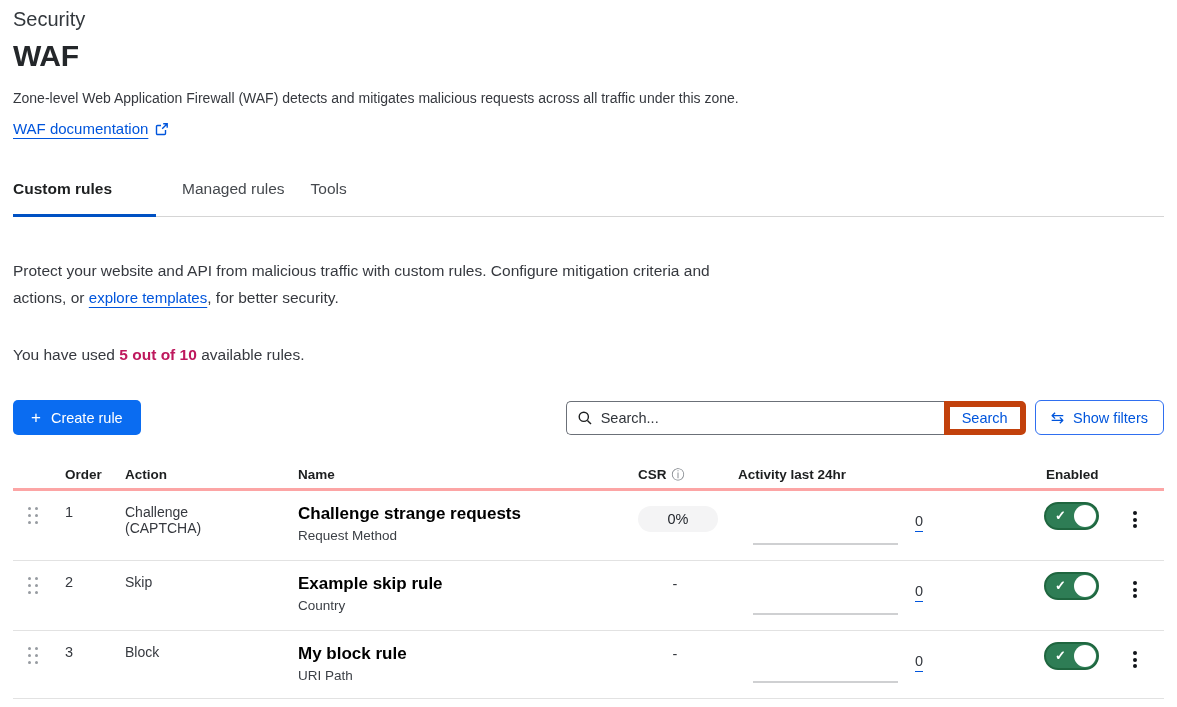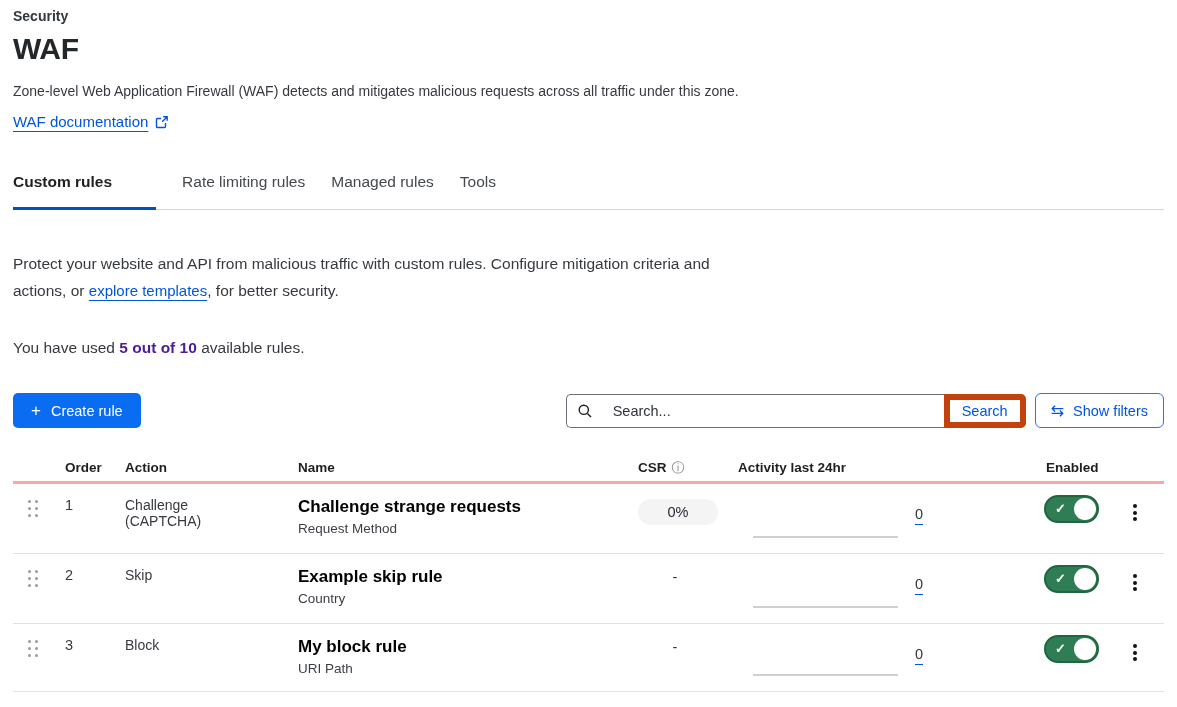--- a/index.html
+++ b/index.html
@@ -1,46 +1,46 @@
 <!DOCTYPE html>
 <html><head>
 <meta charset="utf-8">
 <style>
   * { margin:0; padding:0; box-sizing:border-box; }
   html,body { width:1177px; height:707px; background:#ffffff; overflow:hidden;
     font-family:"Liberation Sans", sans-serif; color:#36393f; }
   .page { padding:8px 13px 0 13px; width:1177px; }
 
   
-  .breadcrumb { font-size:14px; color:#33383d; font-weight:700; cursor:pointer; }
+  .breadcrumb { font-size:20px; color:#33383d; font-weight:400; cursor:pointer; }
   .title { font-size:30px; font-weight:700; color:#24272a; margin-top:8px; letter-spacing:-0.3px; }
   .desc { font-size:14px; margin-top:17px; color:#36393f; }
   .doc-link-row { margin-top:14px; display:flex; align-items:center; gap:6px; }
   a.link { color:#0055dc; text-decoration:underline; text-underline-offset:4px; font-size:15px; cursor:pointer; }
   .ext-icon { display:inline-flex; margin-left:1px; }
 
   
   .tabs { margin-top:37px; border-bottom:1px solid #d5d5d5; display:flex; gap:26px; }
   .tab { font-size:15.5px; color:#45494e; padding:6px 0 16px 0; cursor:pointer; border-bottom:3px solid transparent; margin-bottom:-1px; }
   .tab.active { color:#1d1f20; font-weight:700; border-bottom-color:#0051c3; padding-right:44px; }
 
   
   .intro { margin-top:40px; font-size:15.5px; line-height:27px; max-width:745px; color:#36393f; }
   .usage { margin-top:35px; font-size:15.5px; color:#36393f; }
-  .usage b { color:#4c1d95; }
+  .usage b { color:#be185d; }
 
   
   .toolbar { margin-top:36px; display:flex; align-items:center; }
   .btn-create { background:#0a6cf1; color:#fff; border:none; border-radius:5px; height:35px; padding:0 18px;
     font-size:14.5px; font-family:inherit; display:flex; align-items:center; gap:10px; cursor:pointer; }
   .btn-create .plus { font-size:17px; font-weight:400; line-height:1; }
   .spacer { flex:1; }
   .search-group { display:flex; height:34px; }
   .search-box { display:flex; align-items:center; width:378px; border:1px solid #6b7078; border-right:none;
-    border-radius:5px 0 0 5px; padding:8px 10px; background:#fff;gap:12px; }
+    border-radius:5px 0 0 5px; padding:8px 10px; background:#fff; }
   .search-box svg { flex:none; }
   .search-input { border:none; outline:none; font-size:14.5px; font-family:inherit; color:#24282e; width:100%;
     margin-left:8px; background:transparent; }
   .search-input::placeholder { color:#30343a; opacity:1; }
   .btn-search { width:82px; border:6px solid #c2410c; background:#fff; color:#0055dc; font-size:14.5px;
     font-family:inherit; border-radius:0 5px 5px 0; cursor:pointer; }
   .btn-filters { margin-left:9px; height:35px; border:1px solid #2f6ff0; background:#fff; color:#0055dc;
     border-radius:6px; font-size:14.5px; font-family:inherit; padding:0 15px; display:flex; align-items:center;
     gap:9px; cursor:pointer; }
   .btn-filters .swap { font-size:16px; line-height:1; }
@@ -92,21 +92,20 @@
     <span class="ext-icon">
       <svg width="14" height="14" viewBox="0 0 14 14" fill="none">
         <path d="M10.5 8v3.5a1 1 0 0 1-1 1H2.5a1 1 0 0 1-1-1v-7a1 1 0 0 1 1-1H6" stroke="#0055dc" stroke-width="1.4"></path>
         <path d="M8.2 1.8h4v4M12 2 7.2 6.8" stroke="#0055dc" stroke-width="1.4"></path>
       </svg>
     </span>
   </div>
 
   <div class="tabs">
     <div class="tab active">Custom rules</div>
-    <div class="tab">Rate limiting rules</div>
     <div class="tab">Managed rules</div>
     <div class="tab">Tools</div>
   </div>
 
   <p class="intro"><span>Protect your website and API from malicious traffic with custom rules. Configure mitigation criteria and actions, or </span><a class="link">explore templates</a><span>, for better security.</span></p>
 
   <p class="usage"><span>You have used </span><b>5 out of 10</b><span> available rules.</span></p>
 
   <div class="toolbar">
     <button class="btn-create">

